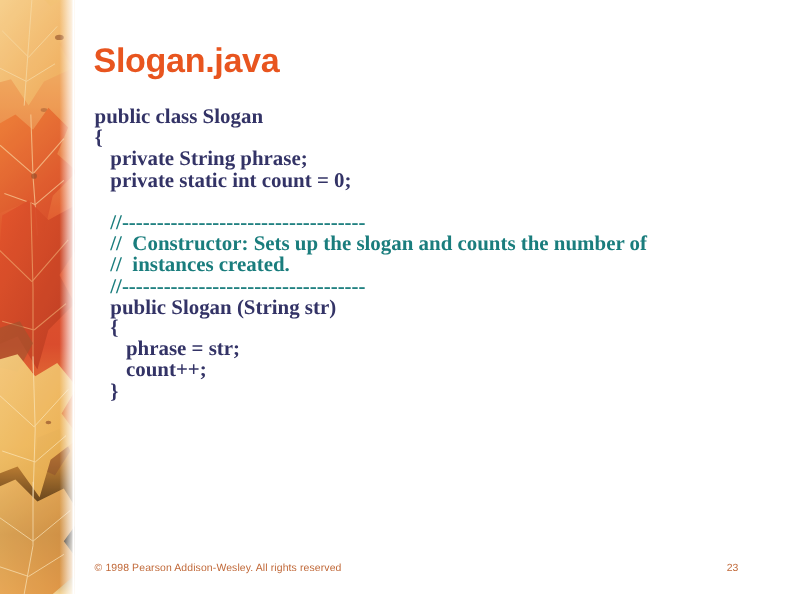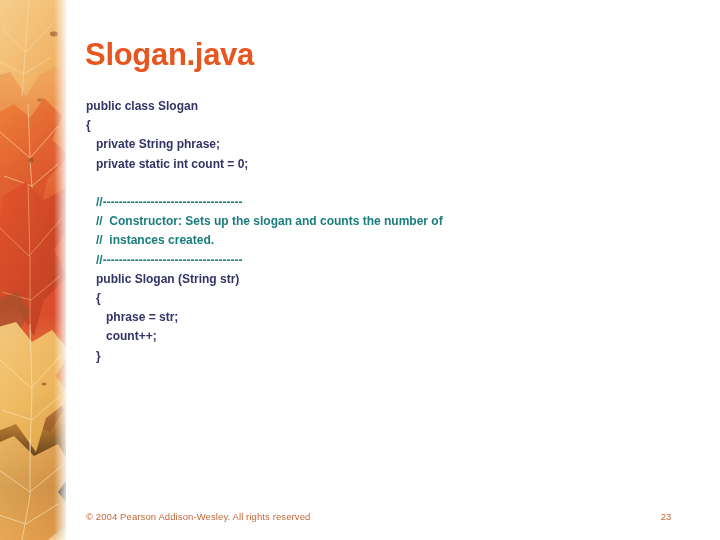--- a/index.html
+++ b/index.html
@@ -66,22 +66,22 @@
     letter-spacing: -0.3px;
     line-height: 40px;
     white-space: nowrap;
   }
 
   
   #code-block {
     position: absolute;
     left: 86px;
     top: 97px;
-    font-family: Liberation Sans, sans-serif;
-    font-size: 12px;
+    font-family: Liberation Serif, serif;
+    font-size: 19px;
     font-weight: bold;
     line-height: 19.2px;
     color: #333366;
     white-space: pre;
     letter-spacing: 0px;
   }
   #code-block .line {
     white-space: pre;
     min-height: 19.2px;
   }
@@ -216,16 +216,16 @@
       <rect x="0" y="0" width="68" height="540" fill="#F2A24B" opacity="0.12"></rect>
     </svg>
     <div id="leaf-band-fade"></div>
   </div>
   <div id="leaf-band-edge"></div>
 
   <div id="page-title" style="color: rgb(232, 85, 31);">Slogan.java</div>
 
   <div id="code-block" style="color: rgb(51, 51, 102);"><div class="line">public class Slogan</div><div class="line">{</div><div class="line">   private String phrase;</div><div class="line">   private static int count = 0;</div><div class="line blank">&nbsp;</div><div class="line cmt" style="color: rgb(26, 125, 125);">   //-----------------------------------</div><div class="line cmt" style="color: rgb(26, 125, 125);">   //  Constructor: Sets up the slogan and counts the number of</div><div class="line cmt" style="color: rgb(26, 125, 125);">   //  instances created.</div><div class="line cmt" style="color: rgb(26, 125, 125);">   //-----------------------------------</div><div class="line">   public Slogan (String str)</div><div class="line">   {</div><div class="line">      phrase = str;</div><div class="line">      count++;</div><div class="line">   }</div></div>
 
-  <div id="footer-copyright" style="color: rgb(192, 104, 56);">© 2004 Pearson Addison-Wesley. All rights reserved</div>
+  <div id="footer-copyright" style="color: rgb(192, 104, 56);">© 1998 Pearson Addison-Wesley. All rights reserved</div>
   <div id="footer-pagenumber" style="color: rgb(192, 104, 56);">23</div>
 
 </div>
 
 </body></html>

